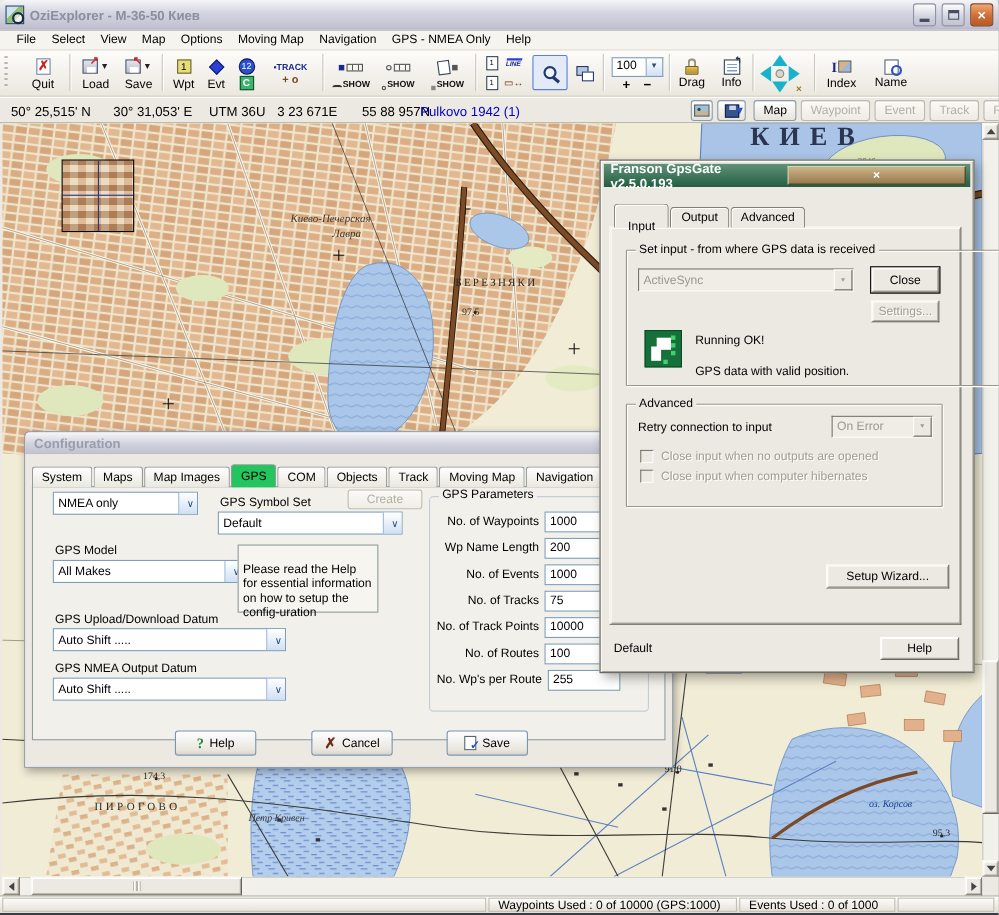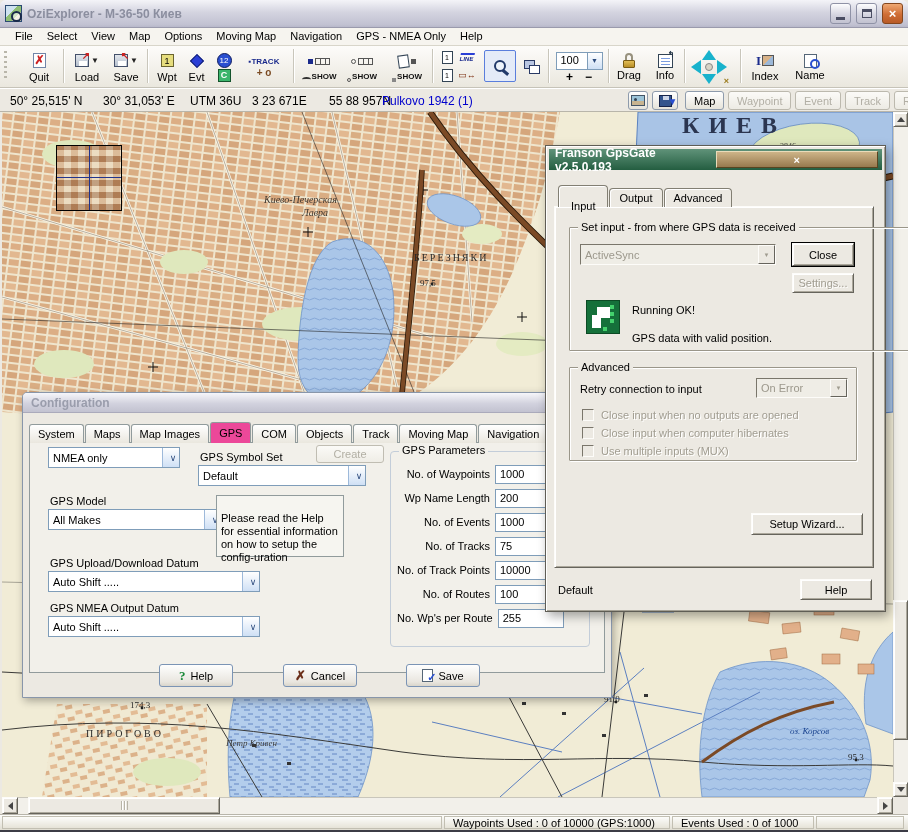--- a/index.html
+++ b/index.html
@@ -140,21 +140,21 @@
   .cbxrow{display:flex;align-items:center;gap:7px;height:18px}
   .cbx{width:12px;height:12px;background:#ece9e2;border:1px solid;border-color:#7a766b #fdfcf9 #fdfcf9 #7a766b}
   .cbxlabel{color:#a19d91;text-shadow:1px 1px 0 #fff}
   .g-footer{position:absolute;left:8px;top:430px;width:320px;height:30px;font-size:11px}
   
   .xdlg{position:absolute;left:22px;top:392px;width:590px;height:306px;z-index:10;border:1px solid #8896aa;border-radius:5px 5px 0 0;background:#ece9e2;box-shadow:2px 3px 8px rgba(0,0,0,.3)}
   .x-title{height:20px;border-radius:4px 4px 0 0;background:linear-gradient(#f6f6fa,#d2d2de 55%,#c2c2d0);color:#9a9dac;font-weight:bold;font-size:12px;display:flex;align-items:center;padding-left:8px;border-bottom:1px solid #aab}
   .x-body{position:absolute;left:0;top:20px;right:0;bottom:0;background:#ece9e2;padding:0}
   .xtabs{position:absolute;left:6px;top:9px;display:flex;align-items:flex-end;height:21px;z-index:3}
   .xtab{height:19px;line-height:18px;padding:0 8px;background:linear-gradient(#fff,#eae7de);border:1px solid #919b9c;border-bottom:none;border-radius:3px 3px 0 0;margin-right:1px;font-size:11px}
-  .xtab.active{height:21px;line-height:20px;background:#ec4899;position:relative;z-index:4;box-shadow:inset 0 2px 0 #e8a33d00}
+  .xtab.active{height:21px;line-height:20px;background:#22c55e;position:relative;z-index:4;box-shadow:inset 0 2px 0 #e8a33d00}
   .xpage{position:absolute;left:6px;top:29px;width:576px;height:231px;background:#f2f0ea;border:1px solid #919b9c}
   .xlabel{position:absolute;white-space:nowrap;font-size:11px}
   .xcombo{position:absolute;height:21px;border:1px solid #7f9db9;background:#fff;display:flex;align-items:center}
   .xcombo span{flex:1;padding-left:4px;white-space:nowrap;overflow:hidden;font-size:11px}
   .xcombo .xarr{flex:0 0 17px;align-self:stretch;background:linear-gradient(#fff,#cfe0f5);border-left:1px solid #9db9da;display:flex;align-items:center;justify-content:center;color:#2c4a7c;font-size:9px}
   .xbtn{position:absolute;border:1px solid #7b94b5;border-radius:3px;background:linear-gradient(#fefefe,#e9e6df 80%,#d9d5cb);font-size:11px;display:flex;align-items:center;justify-content:center;gap:5px}
   .xbtn.dis{border-color:#c0bdb2;color:#b2afa4;background:linear-gradient(#fbfaf7,#efede6)}
   .notebox{position:absolute;border:1px solid #919b9c;background:#f6f5f0;padding:16px 4px;font-size:11px;line-height:13px}
   .xgroup{position:absolute;border:1px solid #c3cdd9;border-radius:4px}
   .xgroup>.glabel{position:absolute;left:8px;top:-8px;background:#f2f0ea;padding:0 3px;font-size:11px}
@@ -682,24 +682,20 @@
         <div style="position:absolute;left:12px;top:38px;right:8px">
 
         <div class="cbxrow">
             <span class="cbx"></span>
             <span class="cbxlabel">Close input when no outputs are opened</span>
           </div>
             <div class="cbxrow">
             <span class="cbx"></span>
             <span class="cbxlabel">Close input when computer hibernates</span>
           </div>
-            <div class="cbxrow">
-            <span class="cbx"></span>
-            <span class="cbxlabel">Use multiple inputs (MUX)</span>
-          </div>
           </div>
       </div>
       <span class="cbtn3d" style="left:196px;top:306px;width:112px;height:22px">Setup Wizard...</span>
     </div>
     <div class="g-footer">
       <span style="position:absolute;left:4px;top:8px">Default</span>
       <span class="cbtn3d" style="left:246px;top:3px;width:72px;height:21px">Help</span>
     </div>
   </div>
 

